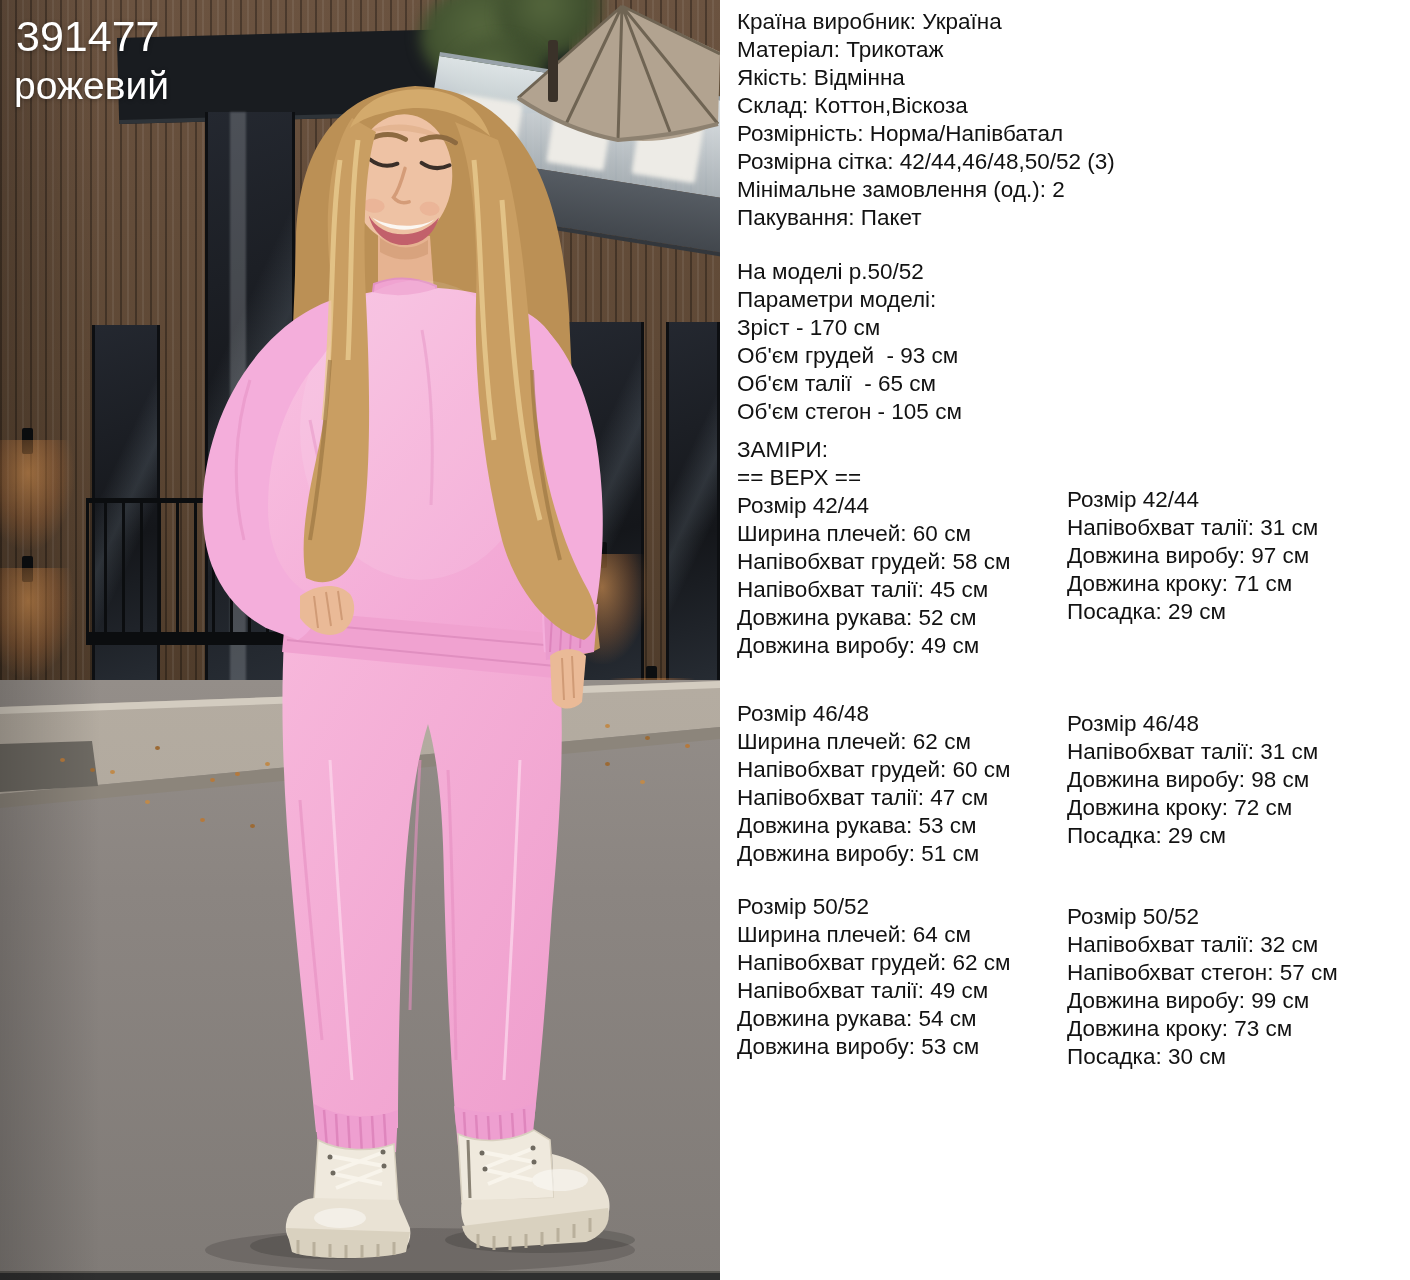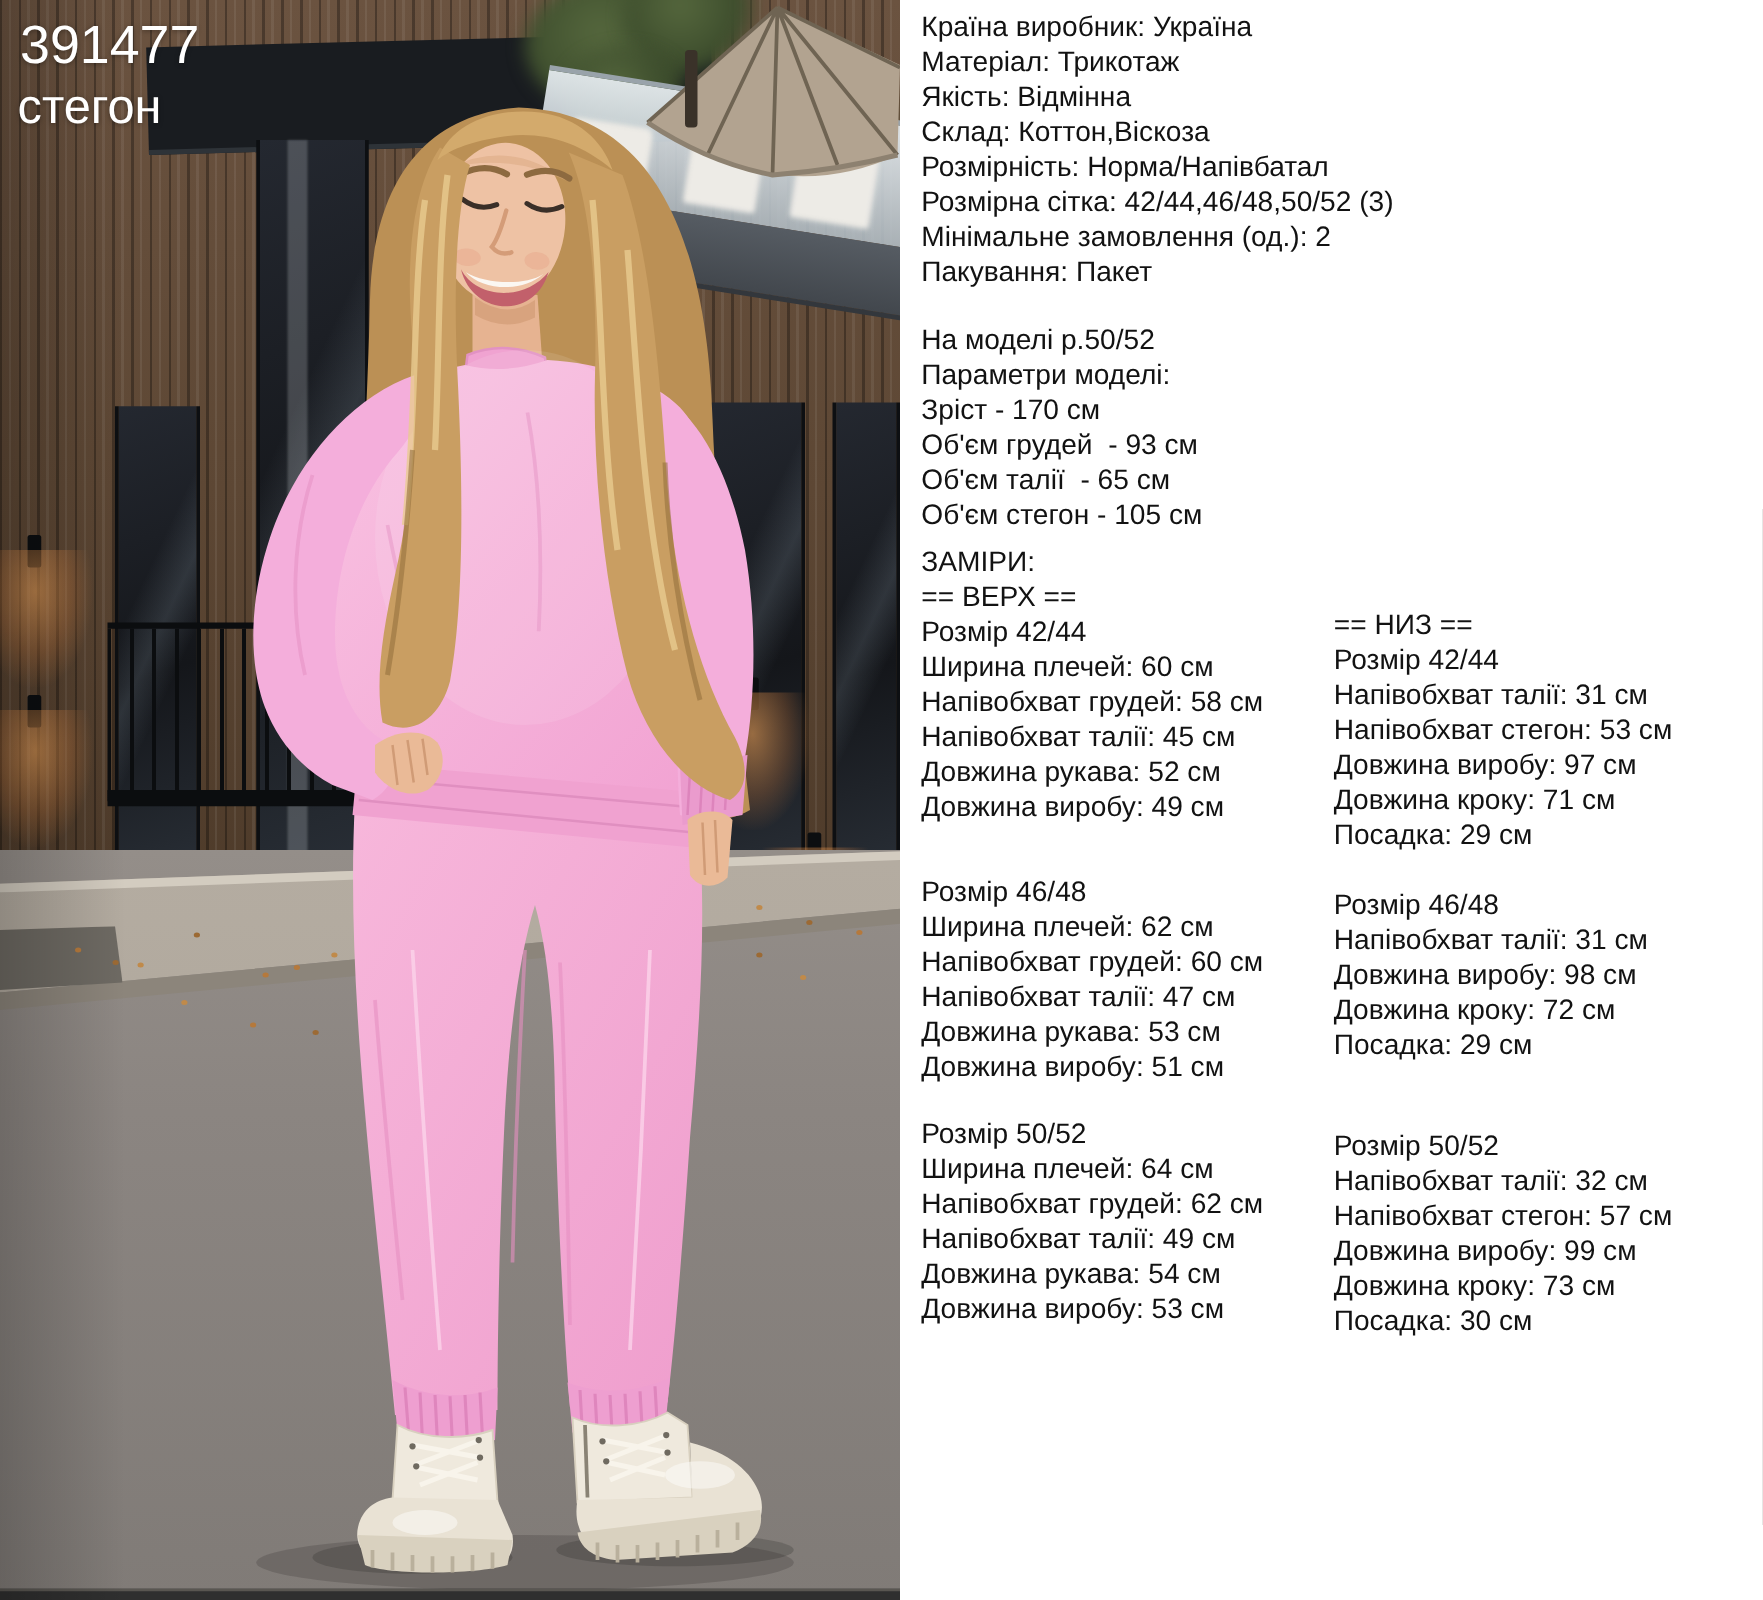--- a/index.html
+++ b/index.html
@@ -235,21 +235,21 @@
         <path d="M462,1226 L608,1208 C612,1224 602,1236 586,1242 L492,1248 C474,1246 464,1238 462,1226 Z" fill="#d9d1bf"></path>
         <path d="M478,1234 L478,1248 M494,1236 L494,1250 M510,1236 L510,1250 M526,1234 L526,1248 M542,1232 L542,1246 M558,1228 L558,1242 M574,1224 L574,1238 M590,1218 L590,1232" stroke="#b9b09c" stroke-width="3" fill="none"></path>
         <ellipse cx="560" cy="1180" rx="28" ry="11" fill="#ffffff" opacity=".45"></ellipse>
       </g>
     </svg>
 
     <div class="bottom-strip"></div>
     <div class="vignette"></div>
 
     <div class="overlay-label overlay-code">391477</div>
-    <div class="overlay-label overlay-color">стегон</div>
+    <div class="overlay-label overlay-color">рожевий</div>
   </div>
 
   <div class="panel">
 
     <div class="blk" style="left:17px;top:8px;">
       <div class="line">Країна виробник: Україна</div>
       <div class="line">Матеріал: Трикотаж</div>
       <div class="line">Якість: Відмінна</div>
       <div class="line">Склад: Коттон,Віскоза</div>
       <div class="line">Розмірність: Норма/Напівбатал</div>
@@ -290,24 +290,22 @@
     <div class="blk" style="left:17px;top:893px;">
       <div class="line">Розмір 50/52</div>
       <div class="line">Ширина плечей: 64 см</div>
       <div class="line">Напівобхват грудей: 62 см</div>
       <div class="line">Напівобхват талії: 49 см</div>
       <div class="line">Довжина рукава: 54 см</div>
       <div class="line">Довжина виробу: 53 см</div>
     </div>
 
     <div class="blk" style="left:347px;top:486px;">
-      <div class="line">== НИЗ ==</div>
       <div class="line">Розмір 42/44</div>
       <div class="line">Напівобхват талії: 31 см</div>
-      <div class="line">Напівобхват стегон: 53 см</div>
       <div class="line">Довжина виробу: 97 см</div>
       <div class="line">Довжина кроку: 71 см</div>
       <div class="line">Посадка: 29 см</div>
     </div>
 
     <div class="blk" style="left:347px;top:710px;">
       <div class="line">Розмір 46/48</div>
       <div class="line">Напівобхват талії: 31 см</div>
       <div class="line">Довжина виробу: 98 см</div>
       <div class="line">Довжина кроку: 72 см</div>

